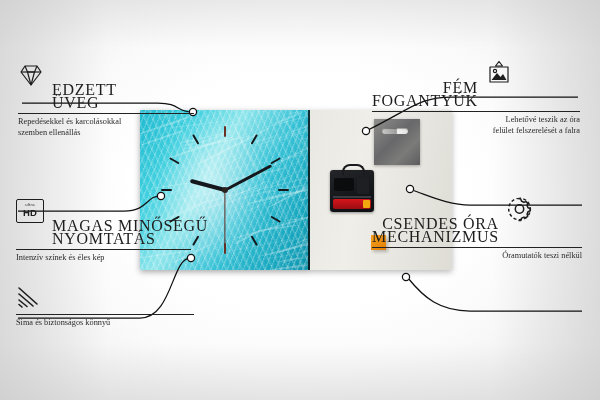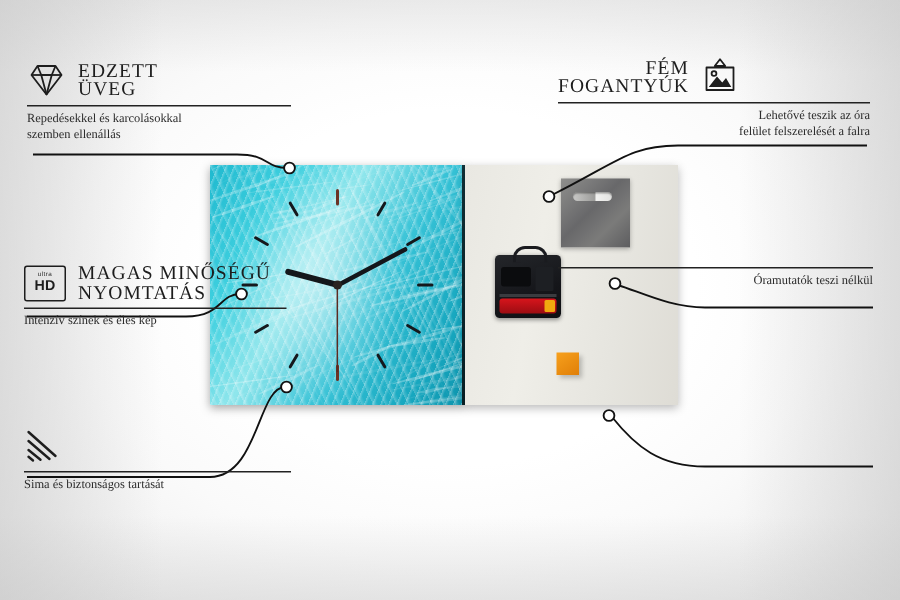--- a/index.html
+++ b/index.html
@@ -93,22 +93,22 @@
     box-shadow:2px 2px 3px rgba(0,0,0,.22);
   }
 
   
   .feat{position:absolute;width:210px;}
   .feat .head{display:flex;align-items:center;gap:8px;}
   .feat.left .head{justify-content:flex-start;}
   .feat.right .head{justify-content:flex-start;}
   .feat .title{
     font-family:"Liberation Serif", serif;
-    font-size:13px;letter-spacing:.7px;color:#1d1d1d;line-height:12.5px;
-    text-transform:uppercase;font-weight:400;white-space:pre-line;
+    font-size:16px;letter-spacing:.7px;color:#1d1d1d;line-height:12.5px;
+    text-transform:uppercase;font-weight:400;white-space:pre-line;margin-top:44px;
   }
   .feat.right .title{text-align:right;}
   .feat .rule{height:1px;background:#222;margin:4px 0 3px 0;}
   .feat .desc{
     font-family:"Liberation Serif", serif;
     font-size:8.3px;color:#2b2b2b;line-height:10.5px;white-space:pre-line;
   }
   .feat.right .desc{text-align:right;}
   .ico{width:26px;height:26px;flex:0 0 26px;display:block;}
   .ico svg{display:block;width:26px;height:26px;}
@@ -369,21 +369,21 @@
             <g stroke="#1d1d1d" stroke-width="1.6" stroke-linecap="round">
           <path d="M3 4 L21 20"></path>
               <path d="M3 10 L17 22"></path>
               <path d="M3 16 L11 22.5"></path>
               <path d="M3 20.5 L6 23"></path>
         </g>
           </svg>
       </span>
     </div>
     <div class="rule" style="width:178px"></div>
-    <div class="desc">Sima és biztonságos tartását</div>
+    <div class="desc">Sima és biztonságos könnyű</div>
   </div>
 
   <div class="feat right" style="left:372px;top:38px;width:208px;">
     <div class="head">
       <span class="title">FÉM
 FOGANTYÚK</span>
       <span class="ico">
         <svg viewBox="0 0 26 26">
             <g fill="none" stroke="#1d1d1d" stroke-width="1.2" stroke-linejoin="round">
           <path d="M13 1.5 L9.5 6 H16.5 Z"></path>
@@ -393,18 +393,31 @@
             </g>
           </svg>
       </span>
     </div>
     <div class="rule" style="width:208px;margin-left:auto"></div>
     <div class="desc">Lehetővé teszik az óra
 felület felszerelését a falra</div>
   </div>
 
   <div class="feat right" style="left:372px;top:174px;width:210px;">
+    <div class="head">
+      <span class="title">CSENDES ÓRA
+MECHANIZMUS</span>
+      <span class="ico">
+        <svg viewBox="0 0 26 26">
+            <g fill="none" stroke="#1d1d1d" stroke-width="1.5" stroke-linejoin="round">
+          <path d="M13 2.5 l2.2 .5 .9 2.3 2.3 .9 2.2-.6 1.6 1.6 -.6 2.2 .9 2.3 2.3 .9 v2.2 l-2.3 .9 -.9 2.3 .6 2.2 -1.6 1.6 -2.2-.6 -2.3 .9 -.9 2.3 h-2.2" transform="translate(-1.5,0)"></path>
+          <circle cx="12.5" cy="13" r="4.2"></circle>
+          <path d="M12.5 2.2 a10.8 10.8 0 1 0 0 21.6 a10.8 10.8 0 1 0 0 -21.6" stroke-dasharray="3.1 2.4"></path>
+        </g>
+          </svg>
+      </span>
+    </div>
     <div class="rule" style="width:210px;margin-left:auto"></div>
     <div class="desc">Óramutatók teszi nélkül</div>
   </div>
 
 
 </div>
 
 </body></html>

